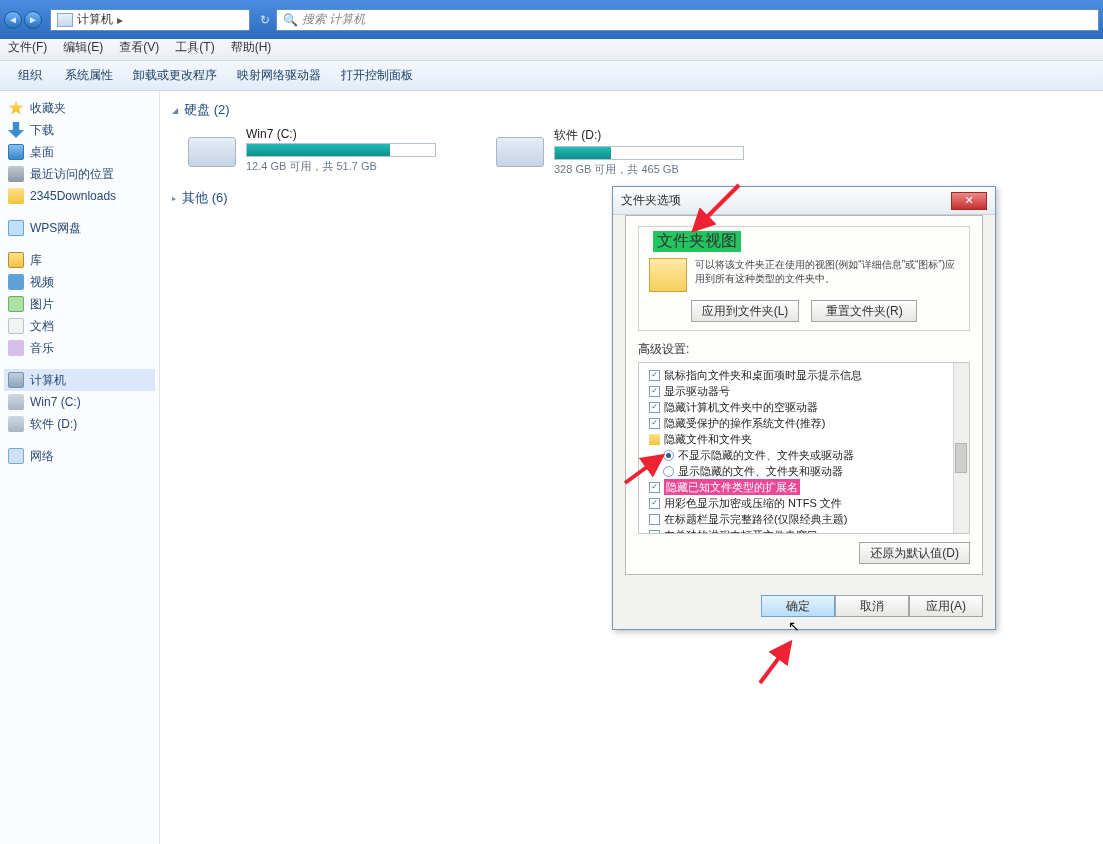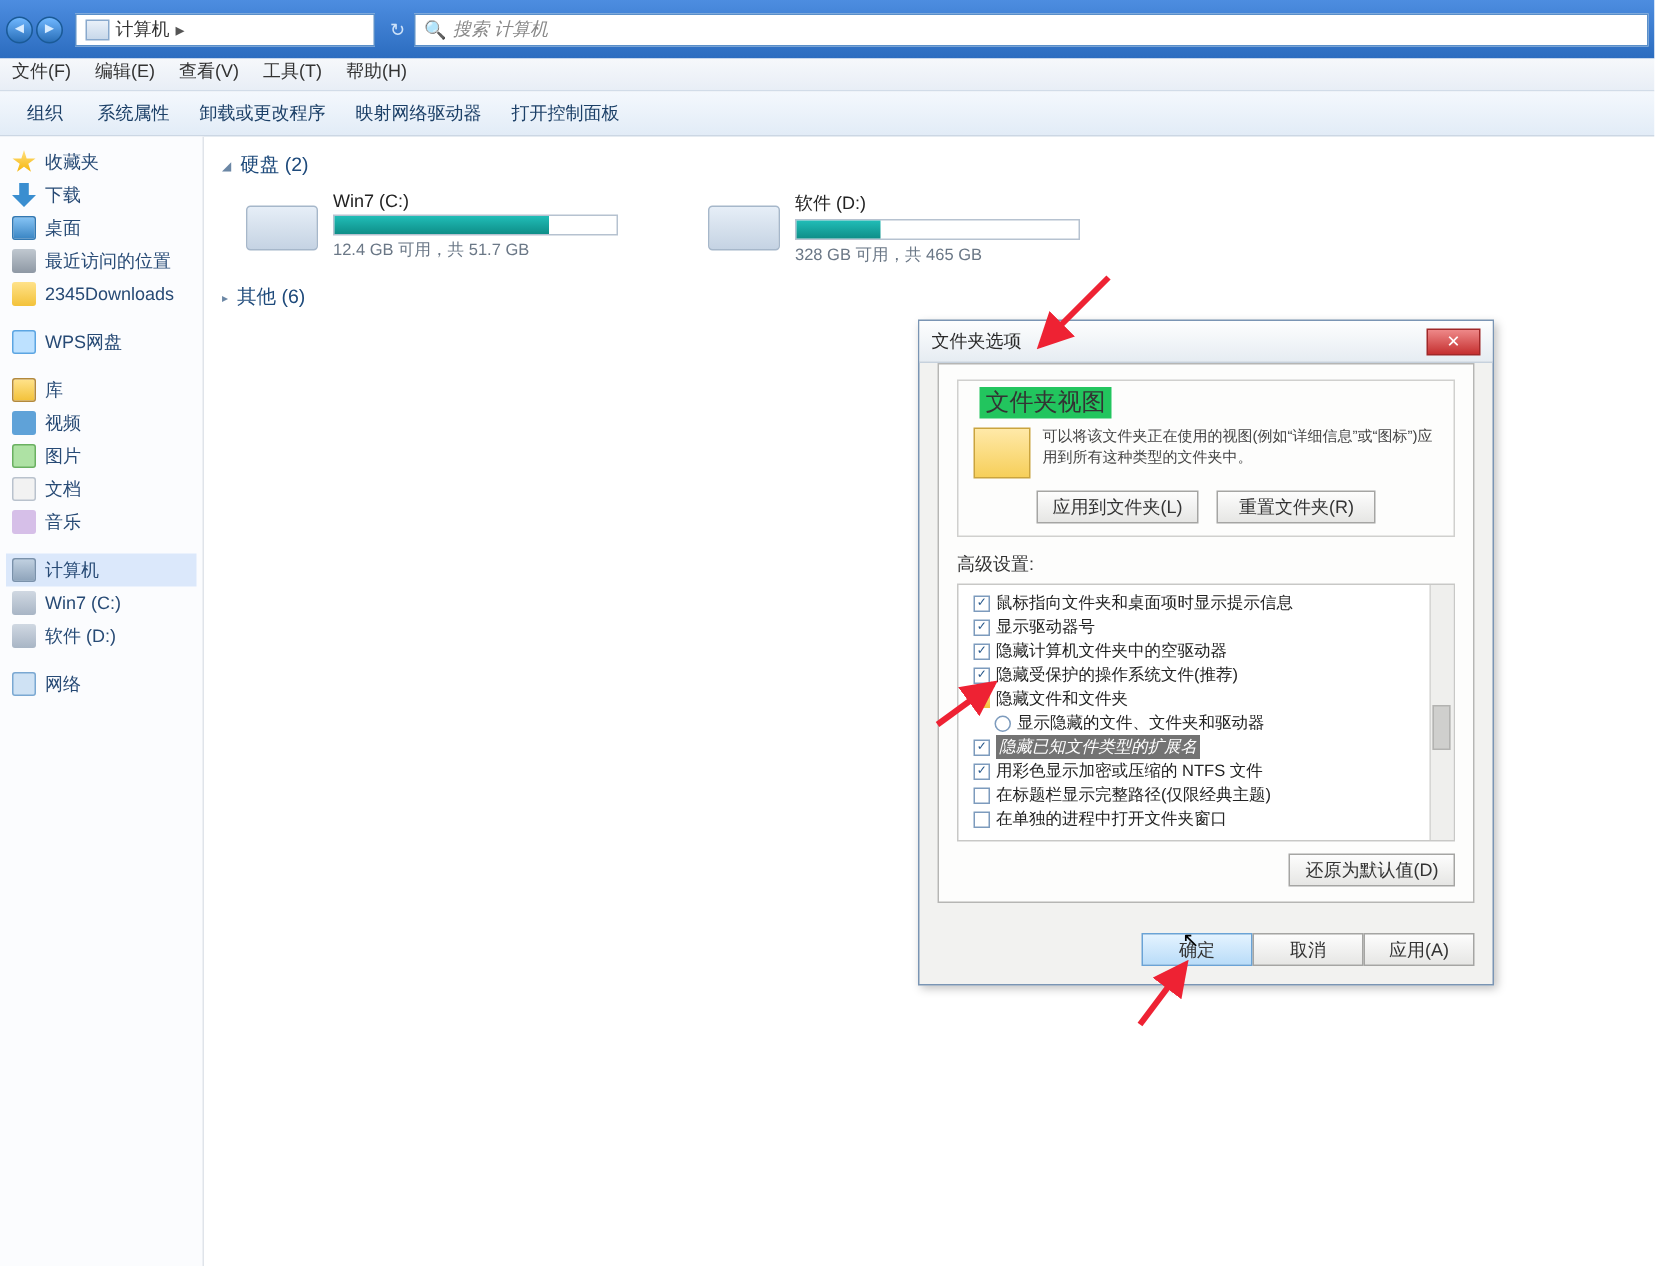--- a/index.html
+++ b/index.html
@@ -20,21 +20,21 @@
 .menubar span { padding: 0 8px; }
 
 
 .toolbar { height: 30px; background: linear-gradient(#f4f8fd,#e2ecf7); border-bottom: 1px solid #ccd7e4; display: flex; align-items: center; padding: 0 8px; color: #1b3f67; }
 .toolbar span { padding: 0 10px; display: flex; align-items: center; }
 .toolbar span::after { content: ""; }
 .tool-drop::after { content: " ▾"; font-size: 9px; color: #51739a; margin-left: 3px; }
 
 
 .body { display: flex; height: calc(844px - 39px - 22px - 30px); }
-.sidebar { width: 136px; border-right: 1px solid #e0e4ea; padding: 6px 4px; background: #fbfcfe; }
+.sidebar { width: 160px; border-right: 1px solid #e0e4ea; padding: 6px 4px; background: #fbfcfe; }
 .side-item { display: flex; align-items: center; height: 22px; padding: 0 4px; color: #274a75; cursor: default; }
 .side-item.sel { background: #dbe8fb; }
 .side-item .ico { width: 16px; height: 16px; margin-right: 6px; display: inline-block; border-radius: 2px; }
 .side-group-gap { height: 10px; }
 .ico-fav { background: linear-gradient(#ffe080,#f5b200); clip-path: polygon(50% 0,61% 35%,98% 35%,68% 57%,79% 91%,50% 70%,21% 91%,32% 57%,2% 35%,39% 35%); }
 .ico-dl { background: #3a8ed0; clip-path: polygon(30% 0,70% 0,70% 50%,100% 50%,50% 100%,0 50%,30% 50%); }
 .ico-desk { background: linear-gradient(#85c3f4,#3b86c4); border: 1px solid #3278b2; }
 .ico-recent { background: linear-gradient(#c0c8d0,#8e98a4); border-radius: 2px; }
 .ico-folder { background: linear-gradient(#ffe28a,#f3c23a); }
 .ico-cloud { background: #bde1ff; border-radius: 50% 50% 50% 50%; border: 1px solid #5ca5e2; }
@@ -53,21 +53,21 @@
 .cat-header.collapsed::before { content: "▸"; }
 .drives { display: flex; gap: 60px; margin-left: 16px; margin-bottom: 12px; }
 .drive { display: flex; gap: 10px; }
 .drive-ico { width: 48px; height: 30px; background: linear-gradient(#e6eef7,#c5d3e3); border: 1px solid #a6b7ca; border-radius: 3px; position: relative; top: 10px; }
 .drive-info .dname { color: #222; margin-bottom: 2px; }
 .usage-bar { width: 190px; height: 14px; border: 1px solid #b6c2d0; background: #fff; position: relative; }
 .usage-fill { height: 100%; background: linear-gradient(#21bdb7,#0e8e88); }
 .usage-txt { font-size: 11px; color: #6a7786; margin-top: 2px; }
 
 
-.dialog { position: absolute; left: 612px; top: 213px; width: 384px; background: #f2f2f0; border: 1px solid #7a95b4; box-shadow: 2px 2px 6px rgba(0,0,0,.25); }
+.dialog { position: absolute; left: 612px; top: 186px; width: 384px; background: #f2f2f0; border: 1px solid #7a95b4; box-shadow: 2px 2px 6px rgba(0,0,0,.25); }
 .dlg-title { height: 28px; background: linear-gradient(#fdfefe,#e6ecf2); display: flex; align-items: center; padding: 0 8px; color: #2a2a2a; border-bottom: 1px solid #c6d1dd; }
 .dlg-close { margin-left: auto; width: 36px; height: 18px; background: linear-gradient(#e88,#c53030); border: 1px solid #a02828; color: #fff; display: flex; align-items: center; justify-content: center; font-size: 11px; }
 .dlg-tabs { display: flex; padding: 8px 12px 0; gap: 0; }
 .dlg-tab { padding: 3px 14px; background: #eaeae8; border: 1px solid #b6b6b4; border-bottom: none; color: #444; font-size: 12px; position: relative; top: 1px; }
 .dlg-tab.active { background: #fdfdfc; z-index: 2; }
 .dlg-panel { margin: 0 12px 12px; background: #fdfdfc; border: 1px solid #b6b6b4; padding: 10px 12px; }
 .fieldset { border: 1px solid #d0d0ce; padding: 8px 10px; margin-bottom: 10px; }
 .fld-label { font-size: 16px; color: #333; margin: -16px 0 6px 4px; background: #22c55e; display: inline-block; padding: 0 4px; }
 .fv-row { display: flex; gap: 8px; }
 .fv-ico { width: 38px; height: 34px; background: linear-gradient(#ffe9a8,#f6cf5a); border: 1px solid #caa43e; flex-shrink: 0; }
@@ -78,21 +78,21 @@
 .adv-label { font-size: 12px; color: #333; margin-bottom: 4px; }
 .adv-box { border: 1px solid #c8c8c6; background: #fff; height: 172px; padding: 4px 6px; overflow: hidden; position: relative; }
 .adv-scroll { position: absolute; right: 0; top: 0; bottom: 0; width: 16px; background: #efefed; border-left: 1px solid #d6d6d4; }
 .adv-thumb { position: absolute; right: 2px; top: 80px; width: 12px; height: 30px; background: #cfcfcd; border: 1px solid #b3b3b1; }
 .adv-item { font-size: 11px; color: #232323; line-height: 16px; display: flex; align-items: center; gap: 4px; white-space: nowrap; }
 .adv-item .cb { width: 11px; height: 11px; border: 1px solid #7d9bbd; background: #fff; display: inline-flex; align-items: center; justify-content: center; font-size: 8px; color: #2b5a8c; flex-shrink: 0; }
 .adv-item .rb { width: 11px; height: 11px; border: 1px solid #7d9bbd; border-radius: 50%; background: #fff; display: inline-flex; align-items: center; justify-content: center; flex-shrink: 0; }
 .adv-item .rb.sel::after { content: ""; width: 5px; height: 5px; background: #2b5a8c; border-radius: 50%; }
 .adv-item.i1 { padding-left: 4px; }
 .adv-item.i2 { padding-left: 18px; }
-.adv-item.highlight span.txt { background: #737373; color: #fff; padding: 0 2px; font-style: italic; }
+.adv-item.highlight span.txt { background: #ec4899; color: #fff; padding: 0 2px; }
 .adv-fold { width: 11px; height: 11px; background: linear-gradient(#ffe28a,#f3c23a); display: inline-block; flex-shrink: 0; }
 .restore-row { display: flex; justify-content: flex-end; margin-top: 8px; }
 .dlg-actions { display: flex; justify-content: flex-end; padding: 8px 12px 12px; }
 
 
 .arrow { position: absolute; font-size: 42px; color: #e23; font-weight: bold; transform-origin: center; pointer-events: none; }
 .cursor { position: absolute; left: 788px; top: 618px; font-size: 14px; color: #000; pointer-events: none; }
 </style>
 </head>
 <body>
@@ -264,20 +264,24 @@
             <span class="cb">✓</span>
             <span class="txt">隐藏计算机文件夹中的空驱动器</span>
           </div>
           <div class="adv-item i1">
             <span class="cb">✓</span>
             <span class="txt">隐藏受保护的操作系统文件(推荐)</span>
           </div>
           <div class="adv-item i1">
             <span class="adv-fold"></span>
             <span class="txt">隐藏文件和文件夹</span>
+          </div>
+          <div class="adv-item i2">
+            <span class="rb sel"></span>
+            <span class="txt">不显示隐藏的文件、文件夹或驱动器</span>
           </div>
           <div class="adv-item i2">
             <span class="rb "></span>
             <span class="txt">显示隐藏的文件、文件夹和驱动器</span>
           </div>
           <div class="adv-item i1 highlight">
             <span class="cb">✓</span>
             <span class="txt">隐藏已知文件类型的扩展名</span>
           </div>
           <div class="adv-item i1">

